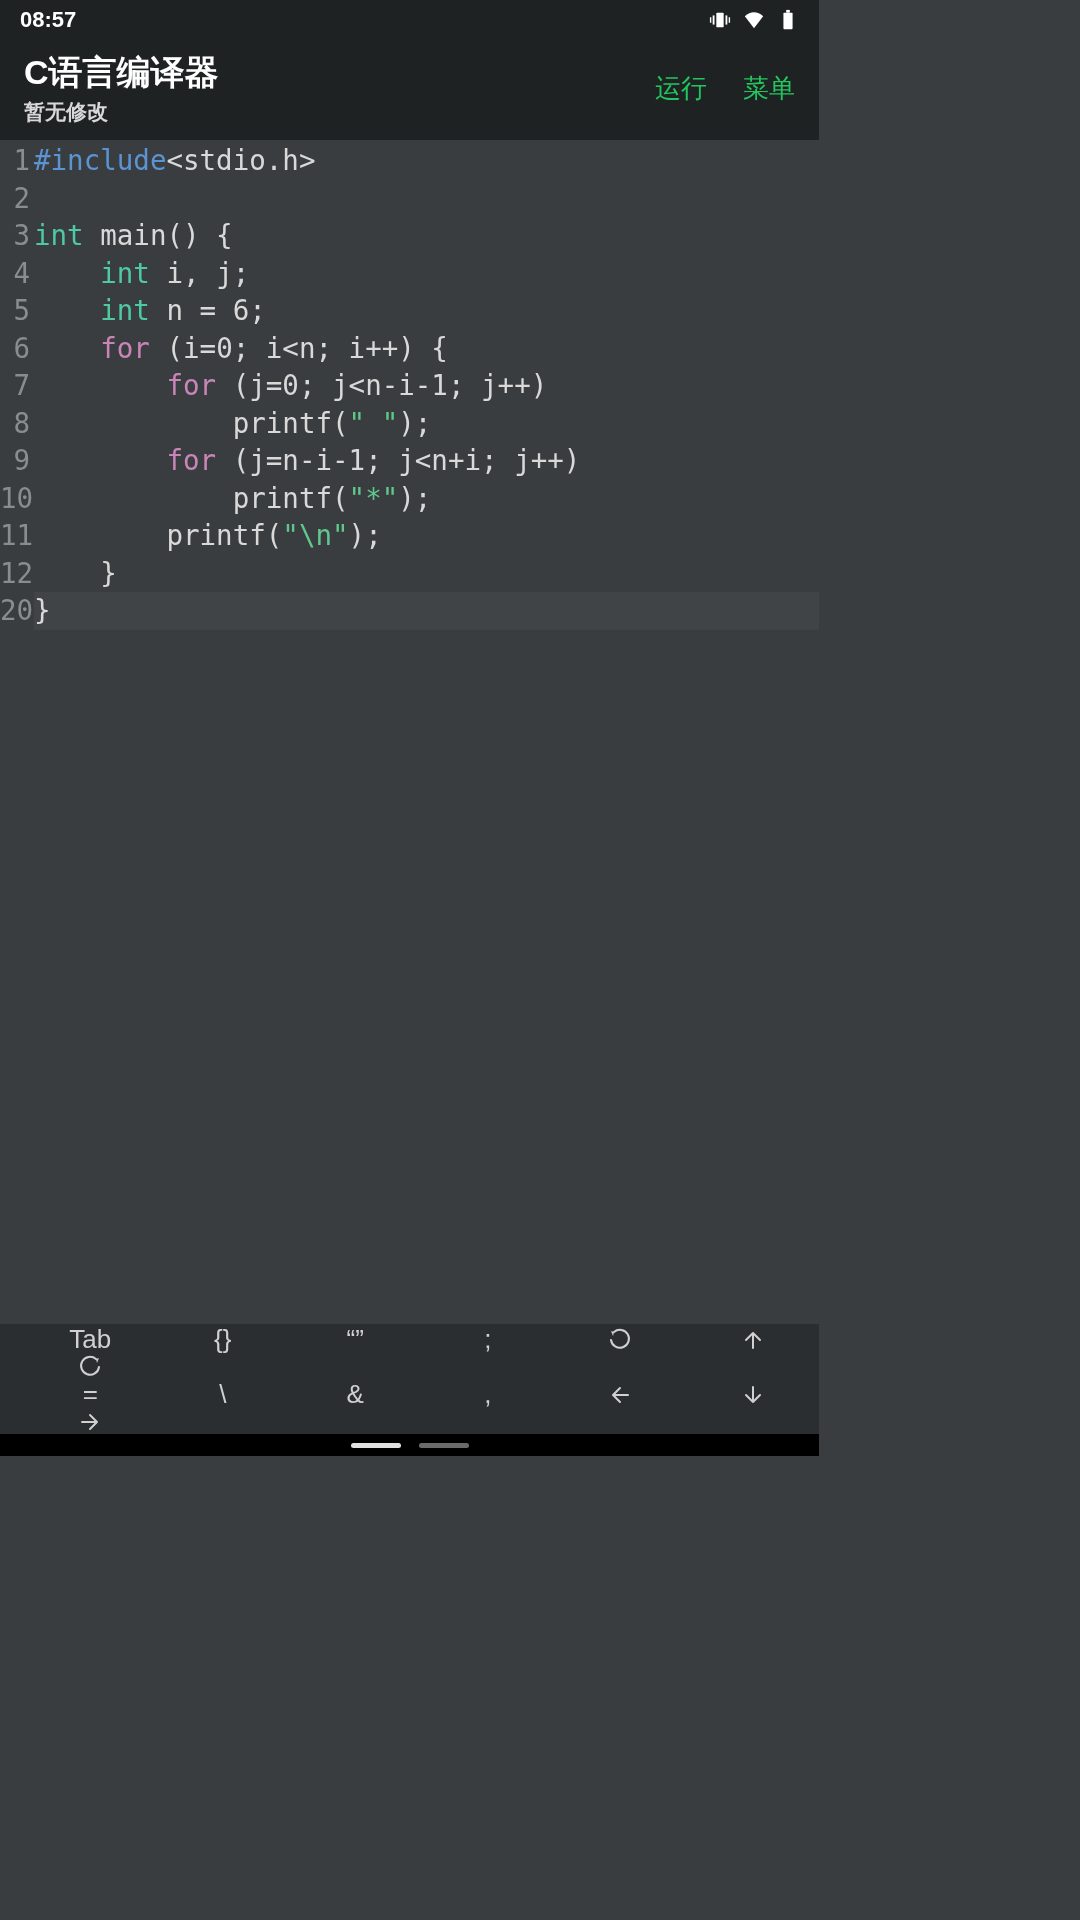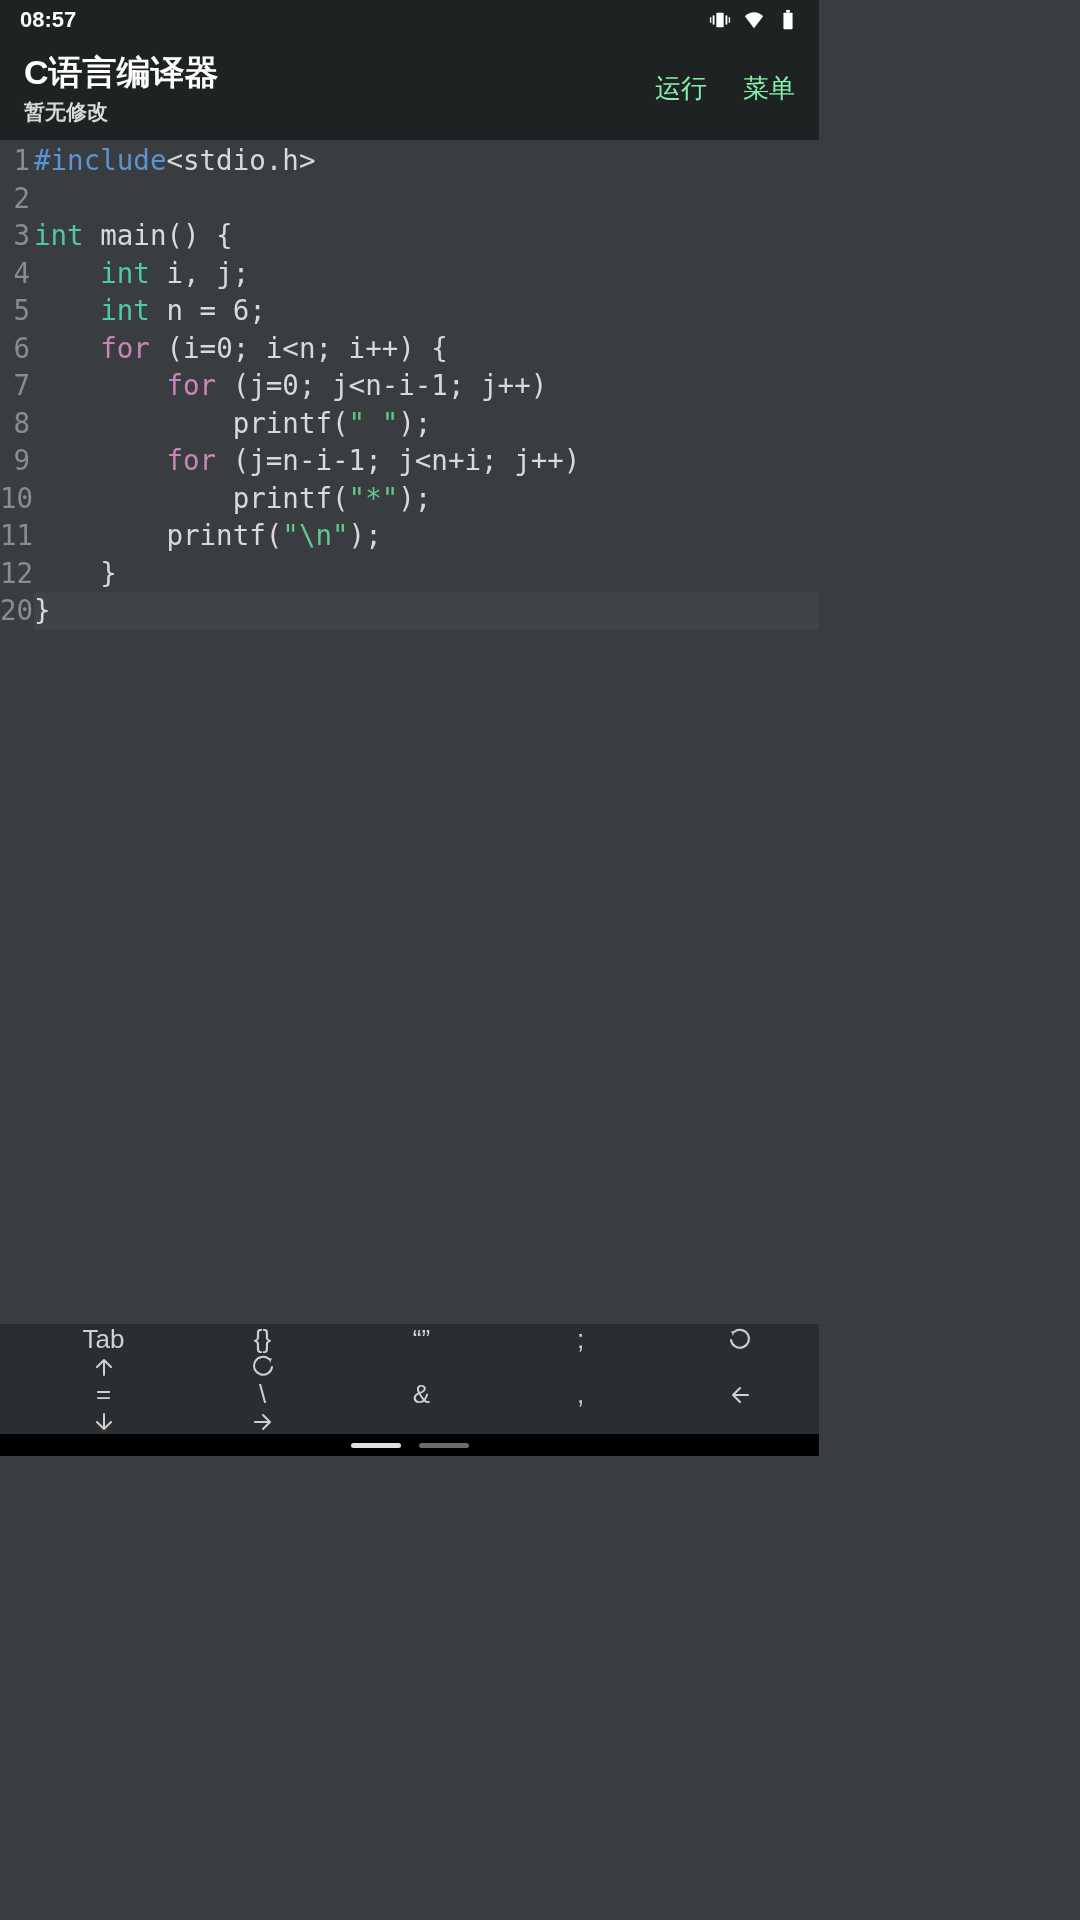--- a/index.html
+++ b/index.html
@@ -29,21 +29,21 @@
     .header {
       background: #1f2223;
       padding: 10px 24px 14px;
       display: flex;
       justify-content: space-between;
       align-items: center;
     }
     .header-left { display: flex; flex-direction: column; gap: 2px; justify-content: flex-end; }
     .app-title { font-size: 34px; font-weight: 700; color: #fff; }
     .app-subtitle { font-size: 21px; color: #d8d8d8; font-weight: 700; }
-    .header-actions { display: flex; gap: 36px; font-size: 26px; color: #86efac; }
+    .header-actions { display: flex; gap: 36px; font-size: 26px; color: #22c55e; }
     .editor {
       flex: 1;
       background: #3a3d3f;
       display: flex;
       font-family: "Menlo", "Consolas", monospace;
       font-size: 27.5px;
       line-height: 1.36;
     }
     .gutter {
       width: 34px;
@@ -66,21 +66,21 @@
     .tok-kw-type { color: #4ec9a0; }
     .tok-kw-for { color: #c985b7; }
     .tok-str { color: #60c88f; }
     .toolbar {
       background: #2b2e30;
       color: #d0d0d0;
       font-size: 26px;
     }
     .toolbar-row {
       display: grid;
-      grid-template-columns: repeat(5, 1fr);
+      grid-template-columns: repeat(6, 1fr);
       height: 55px;
       align-items: center;
       margin-left: 24px;
     }
     .toolbar-row .cell svg { width: 24px; height: 24px; stroke: #d0d0d0; fill: none; stroke-width: 2; }
     .cell { display: flex; align-items: center; justify-content: center; height: 100%; }
     .nav-bar {
       background: #000;
       height: 22px;
       display: flex;

